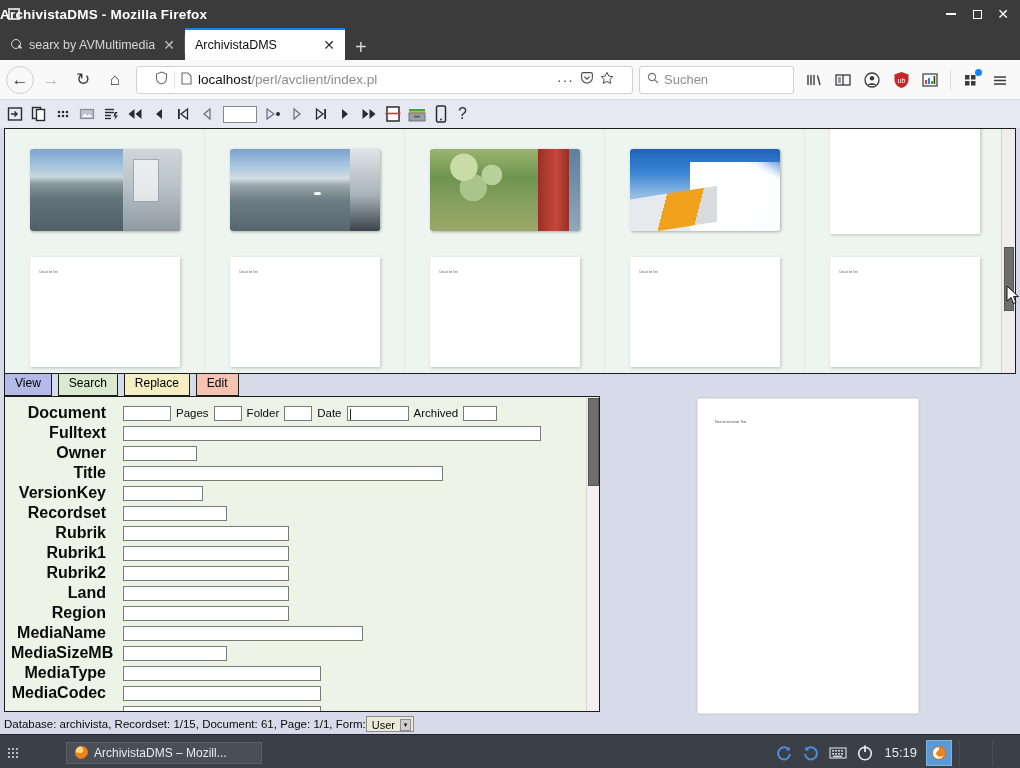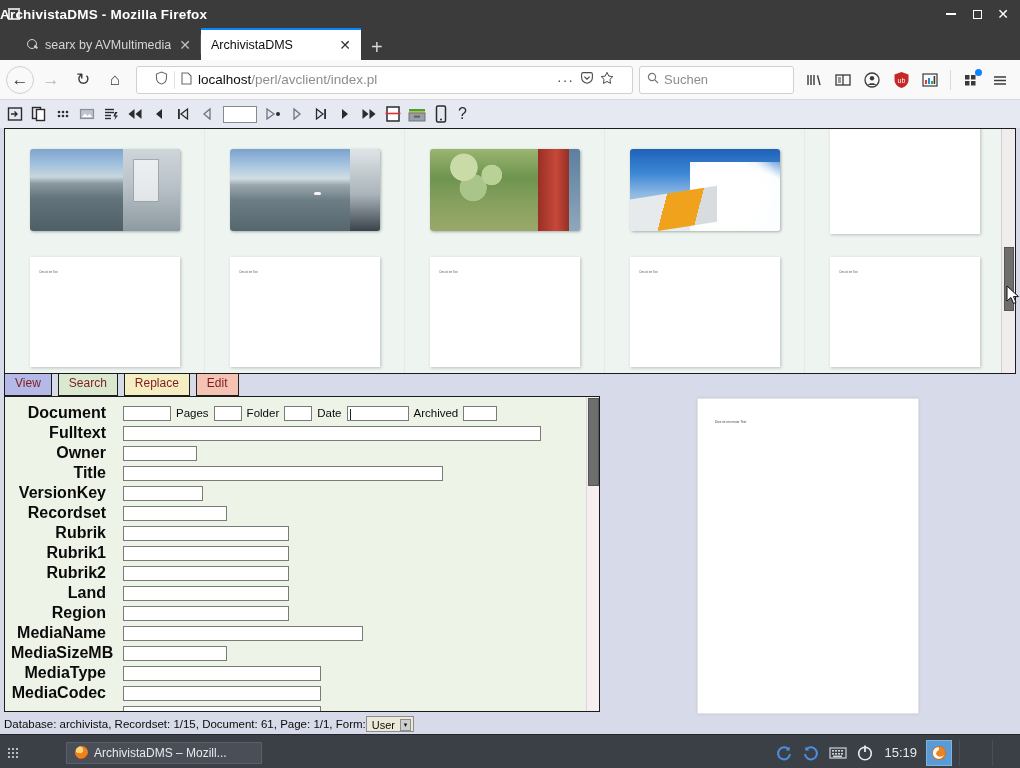--- a/index.html
+++ b/index.html
@@ -30,21 +30,21 @@
   .winbtn {
     width: 26px; height: 26px; display: flex; align-items: center; justify-content: center;
     color: #ffffff; font-size: 14px; line-height: 1;
   }
   .winbtn .mn { display:block; width:10px; height:1.5px; background:#fff; }
   .winbtn .mx { display:block; width:9px; height:9px; border:1.5px solid #fff; }
 
   
   .tabstrip {
     height: 32px; background: #3b3b3b; display: flex; align-items: flex-end;
-    padding-left: 16px;
+    padding-left: 0px;
   }
   .ff-tab {
     height: 31px; display: flex; align-items: center; gap: 6px;
     padding: 0 8px 0 10px; font-size: 12.5px; color: #d6d6d6;
     min-width: 160px; max-width: 205px; position: relative;
   }
   .ff-tab.inactive { background: #3b3b3b; }
   .ff-tab.inactive::after {
     content:""; position:absolute; right:0; top:6px; bottom:6px; width:1px; background:#555;
   }
@@ -188,21 +188,21 @@
   }
   .tscroll .thumb {
     position:absolute; left:2px; width:10px; top:118px; height:64px;
     background:#6e6e6e; border:1px solid #555;
   }
   .cursor-arrow { position:absolute; left:1006px; top:285px; width:14px; height:20px; z-index: 30; }
 
   
   .formtabs { height: 22px; display:flex; align-items:flex-end; gap:6px; padding: 3px 4px 0 4px; background:#d7dae8; }
   .ftab {
-    height: 26px; padding: 0 10px; font-size: 12px; color:#7f1d1d;
+    height: 26px; padding: 0 10px; font-size: 12px; color:#000000;
     border:1px solid #1c1c1c; display:flex; align-items:center; line-height:1;
   }
   .ftab.view { background:#b4b9e8; }
   .ftab.search { background:#d8e9d0; }
   .ftab.replace { background:#f4eec2; }
   .ftab.edit { background:#f4c3b4; }
 
   
   .mainarea { display:flex; gap:0; padding: 0 4px; height: 318px; }
   .formpanel {

